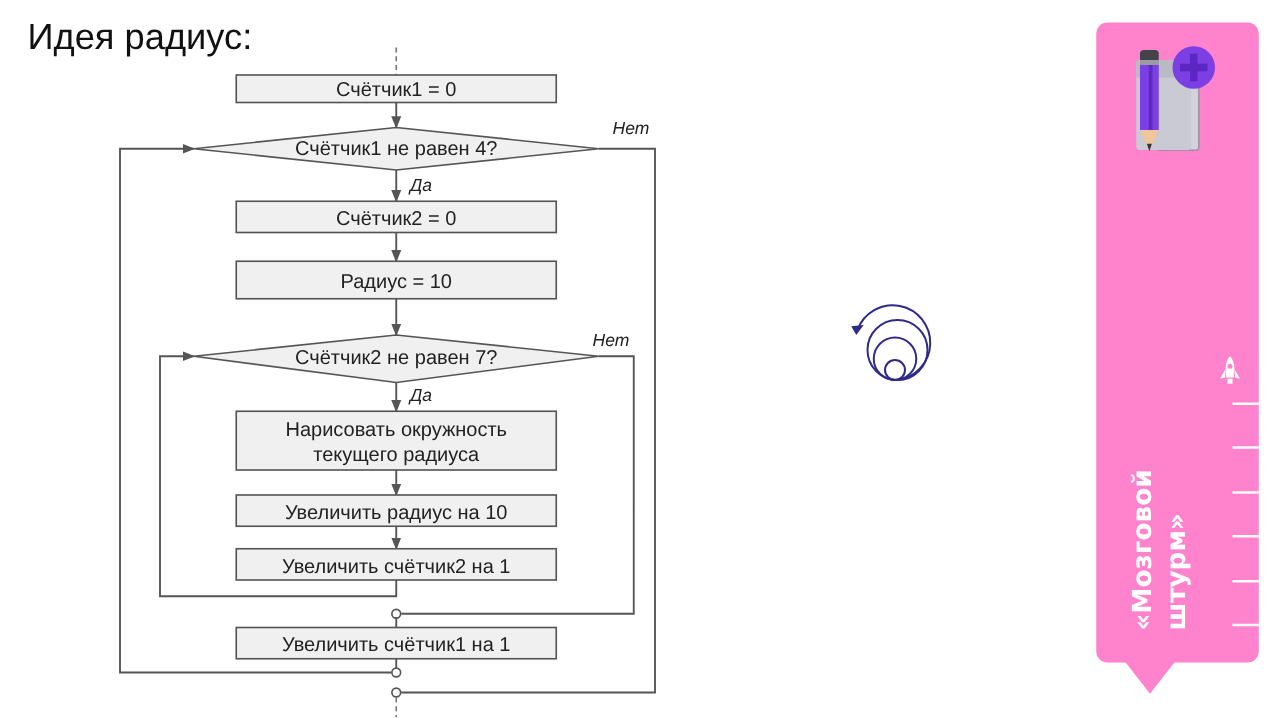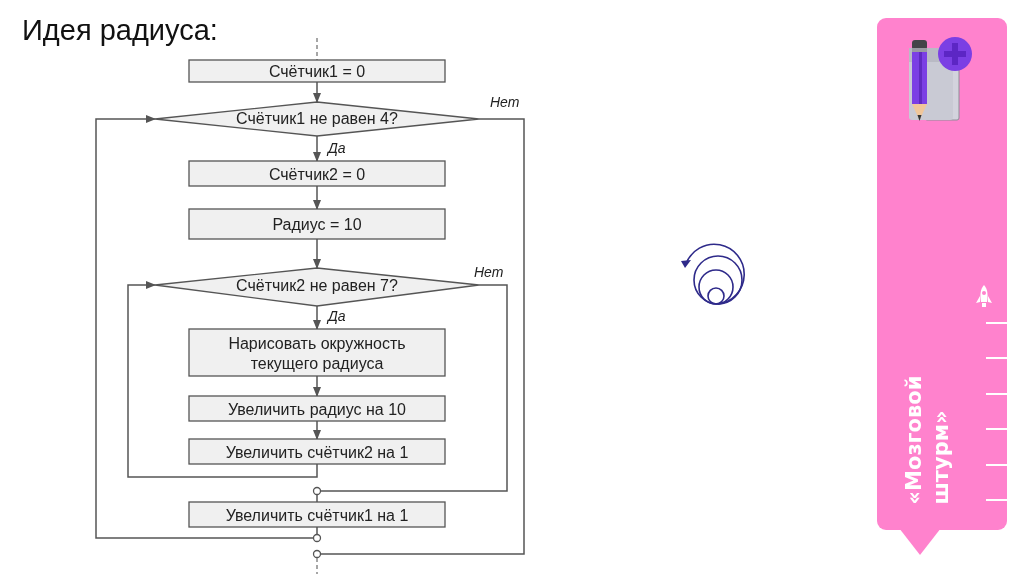--- a/index.html
+++ b/index.html
@@ -36,21 +36,21 @@
       white-space: nowrap; color: #ffffff; font-weight: bold;
       font-family: "DejaVu Sans", sans-serif; font-size: 21px; line-height: 27px;
       text-align: left;
     }
     .panel-caption span { display: block; }
     .spiral-icon { position: absolute; left: 676px; top: 240px; }
   </style>
 </head>
 <body>
 
-<h1 class="slide-title">Идея радиуса:</h1>
+<h1 class="slide-title">Идея радиус:</h1>
 
 <svg id="flow" width="1024" height="574">
   <defs>
     <marker id="arr" markerWidth="10" markerHeight="10" refX="9" refY="5" orient="auto" markerUnits="userSpaceOnUse">
       <path d="M0,1 L10,5 L0,9 Z" fill="#555555"></path>
     </marker>
   </defs>
 
   <line x1="317" y1="38" x2="317" y2="60" stroke="#777" stroke-width="1.3" stroke-dasharray="4,3"></line>
 

